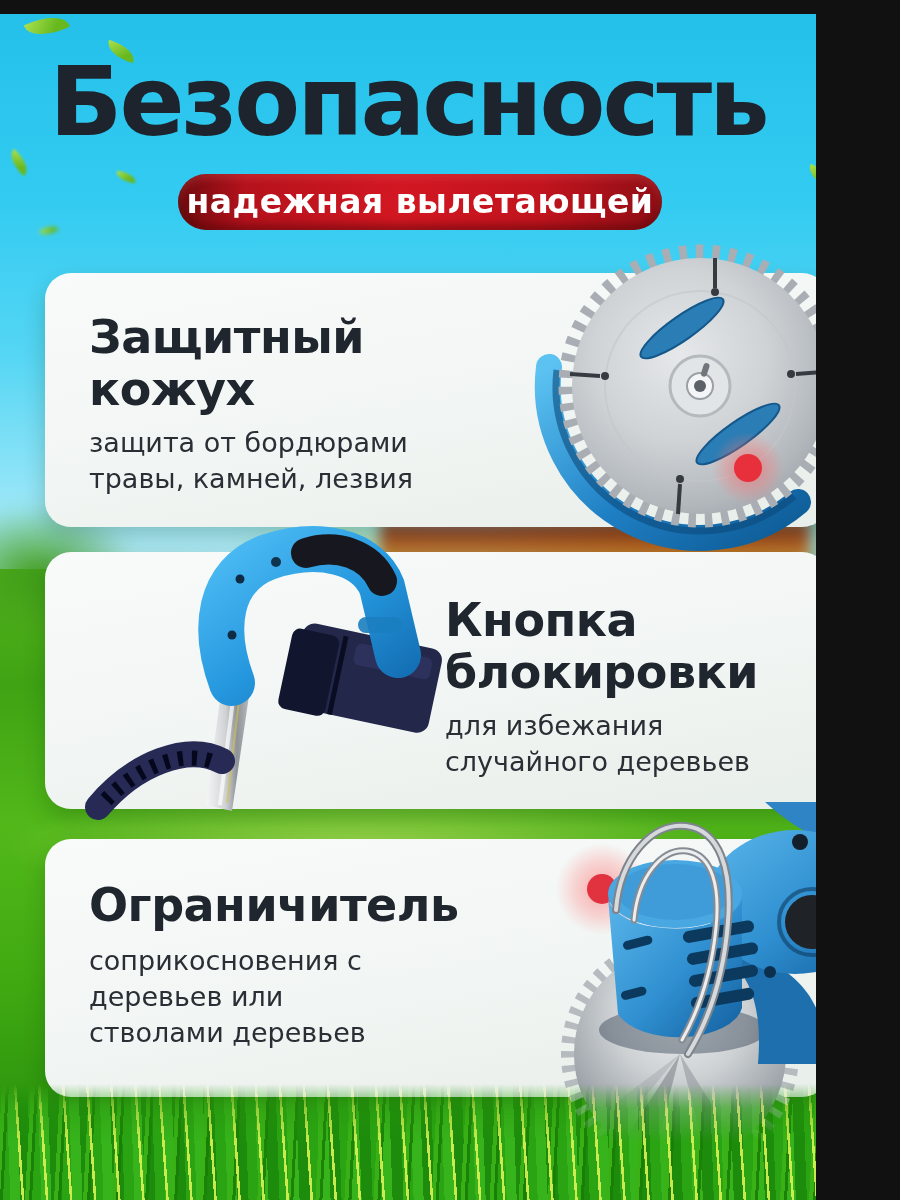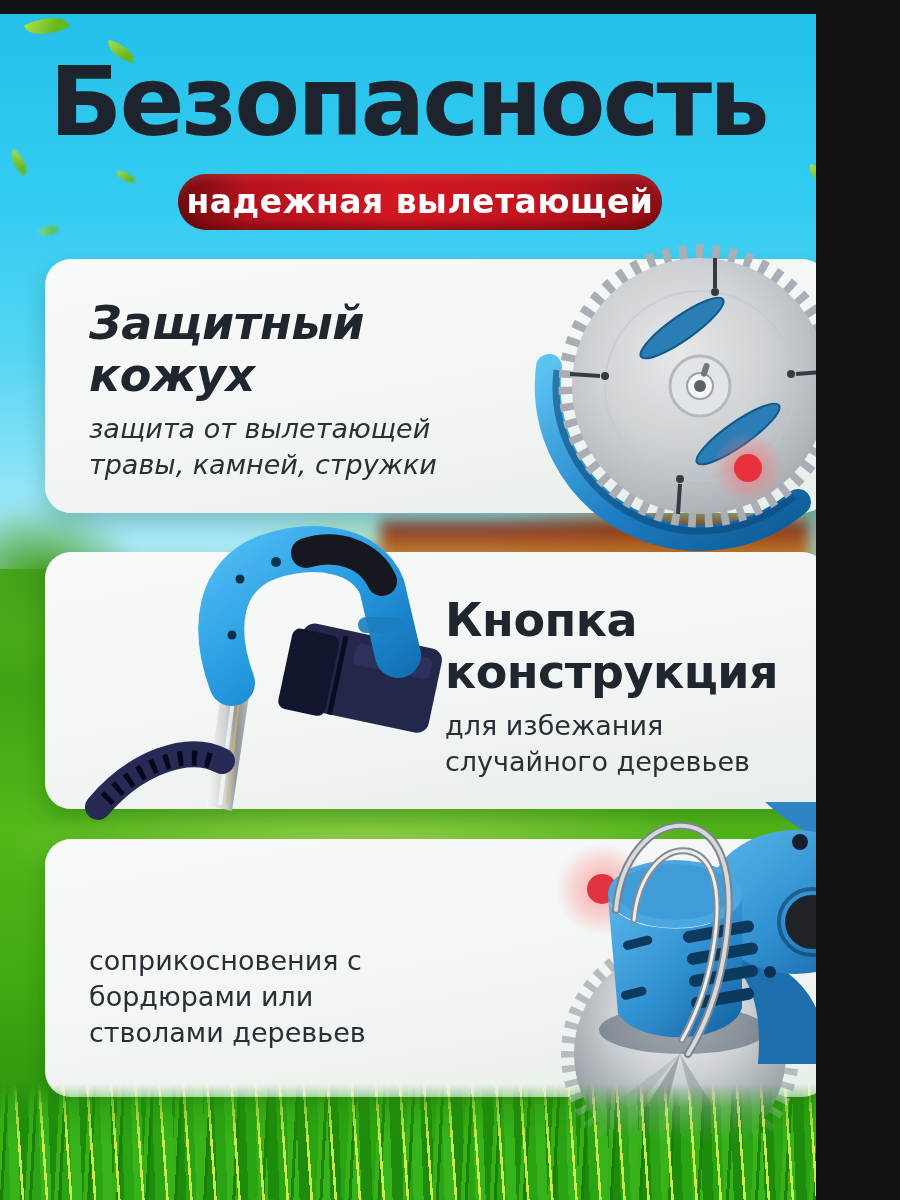--- a/index.html
+++ b/index.html
@@ -67,21 +67,21 @@
     background:linear-gradient(90deg,#6e0a0e 0%,#b5121c 14%,#d21722 45%,#c1141e 75%,#8f0e15 100%);
     box-shadow:inset 0 -5px 10px rgba(60,0,0,.45), inset 0 4px 8px rgba(255,120,120,.25);
   }
   .badge span{color:#ffffff; font-size:33px; font-weight:bold; letter-spacing:.5px;}
   
   .card{
     position:absolute; left:45px; width:783px; z-index:2; border-radius:26px;
     background:linear-gradient(170deg,#f8fbfa 0%,#f1f5f3 55%,#e8eeea 100%);
     box-shadow:0 10px 22px rgba(10,50,10,.22);
   }
-  .card1{top:245px; height:254px;font-style:italic;}
+  .card1{top:259px; height:254px;}
   .card2{top:538px; height:257px;}
   .card3{top:825px; height:258px;}
   .card-title{
     position:absolute; font-weight:bold; color:#20262e;
     font-size:46px; line-height:52px; letter-spacing:-.5px;
   }
   .card-body{
     position:absolute; color:#2a2f35; font-size:27px; line-height:36px;
   }
   .card1 .card-title{left:44px; top:38px;}
@@ -133,40 +133,43 @@
   <div class="badge">
     <span>надежная вылетающей</span>
   </div>
 
   <section class="card card1">
     <div class="card-title">
       <div>Защитный</div>
       <div>кожух</div>
     </div>
     <div class="card-body">
-      <div>защита от вылетающей</div>
-      <div>травы, камней, стружки</div>
+      <div>защита от бордюрами</div>
+      <div>травы, камней, лезвия</div>
     </div>
   </section>
 
   <section class="card card2">
     <div class="card-title">
       <div>Кнопка</div>
-      <div>конструкция</div>
+      <div>блокировки</div>
     </div>
     <div class="card-body">
       <div>для избежания</div>
       <div>случайного деревьев</div>
     </div>
   </section>
 
   <section class="card card3">
+    <div class="card-title">
+      <div>Ограничитель</div>
+    </div>
     <div class="card-body">
       <div>соприкосновения с</div>
-      <div>бордюрами или</div>
+      <div>деревьев или</div>
       <div>стволами деревьев</div>
     </div>
   </section>
 
   <svg id="saw-blade-img" class="img-abs" viewBox="-170 -170 340 340">
     <defs>
       <radialGradient id="disc1" cx="42%" cy="38%" r="75%">
         <stop offset="0%" stop-color="#e6e8ea"></stop>
           <stop offset="45%" stop-color="#cfd3d6"></stop>
         <stop offset="78%" stop-color="#b2b7bc"></stop>

